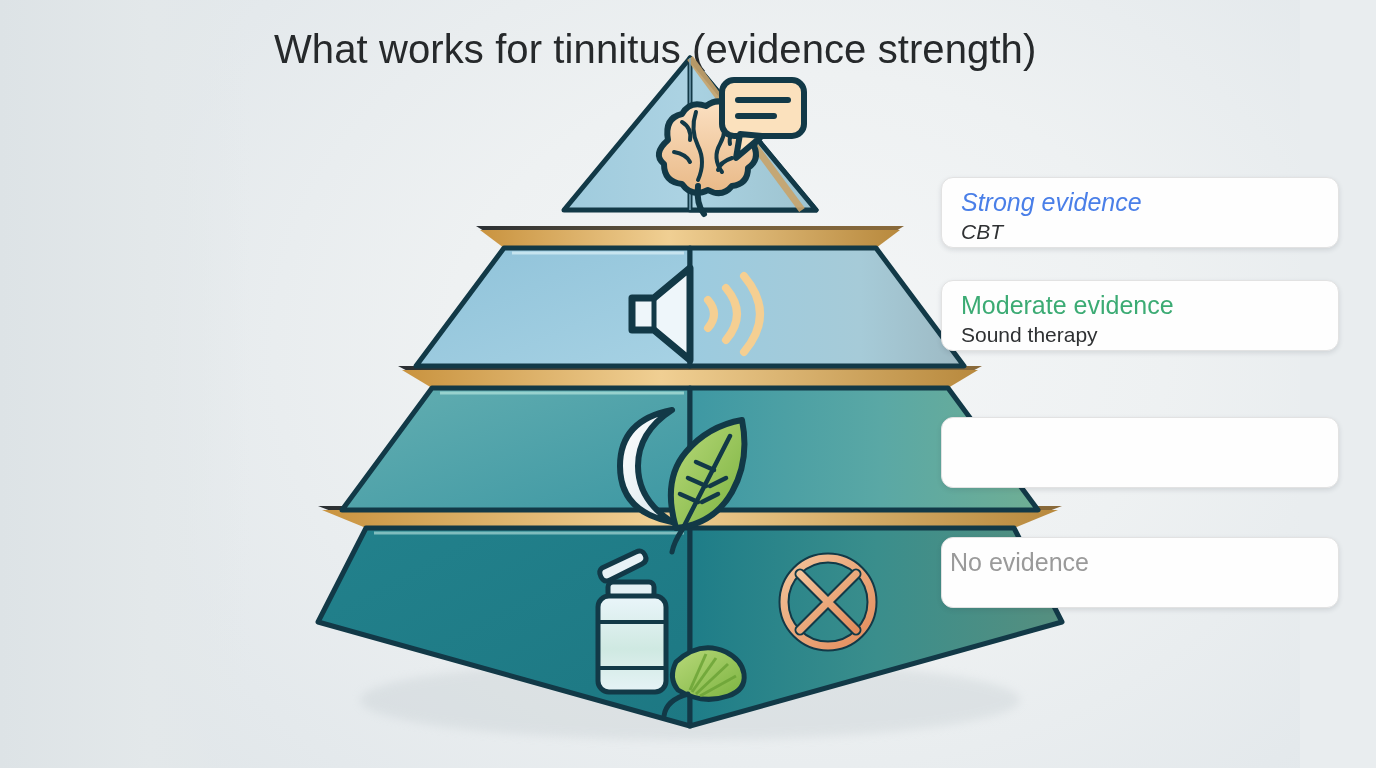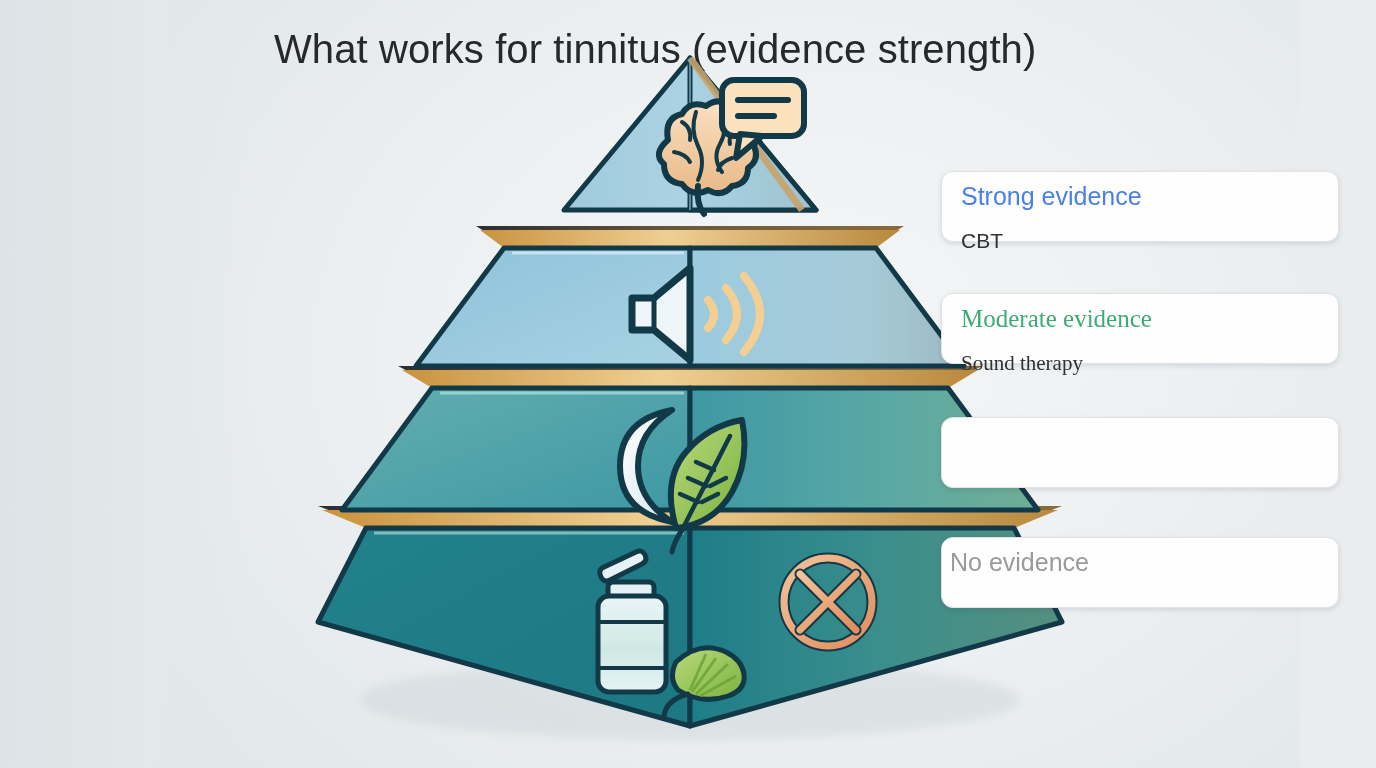--- a/index.html
+++ b/index.html
@@ -26,23 +26,23 @@
   }
   #pyramid{position:absolute;left:250px;top:40px;width:880px;height:720px;}
   .legend{position:absolute;}
   .card{
     position:absolute;left:0;width:398px;height:71px;
     background:#fefefe;border:1px solid #e2e2e2;border-radius:12px;
     box-shadow:0 2px 5px rgba(40,50,60,.13);
     box-sizing:border-box;padding:9px 0 0 19px;
   }
   .card .t{font-size:25px;line-height:31px;white-space:nowrap;}
-  .card .s{font-size:21px;line-height:28px;color:#2f3133;white-space:nowrap;margin-top:15px;}
-  #c0{left:941px;top:171px;}
-  #c1{left:941px;top:293px;font-family:Liberation Serif, serif;}
+  .card .s{font-size:21px;line-height:28px;color:#2f3133;white-space:nowrap;}
+  #c0{left:941px;top:177px;font-style:italic;}
+  #c1{left:941px;top:280px;}
   #c2{left:941px;top:417px;}
   #c3{left:941px;top:537px;padding-left:8px;}
 </style>
 </head>
 <body>
 
 <div id="stage">
 
   <div id="title">What works for tinnitus (evidence strength)</div>
 

